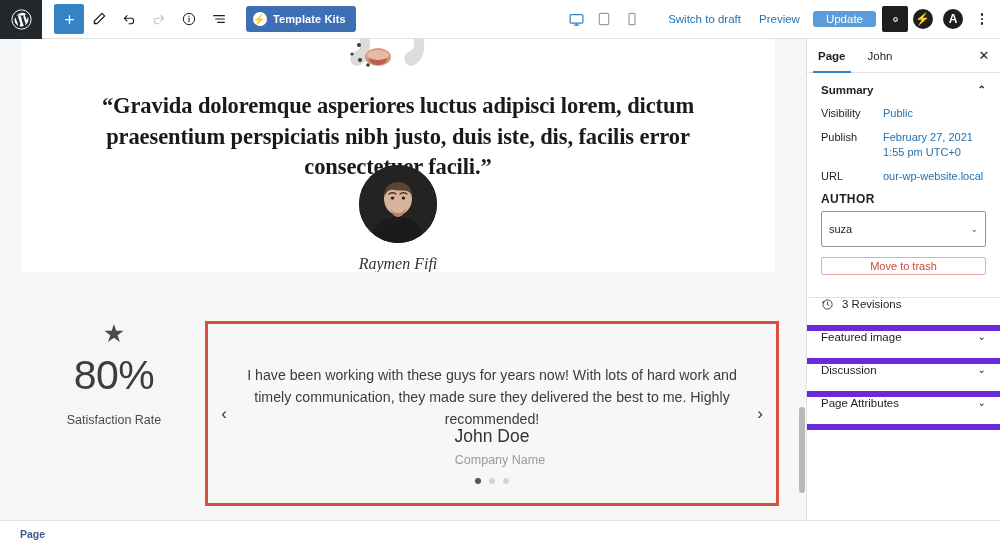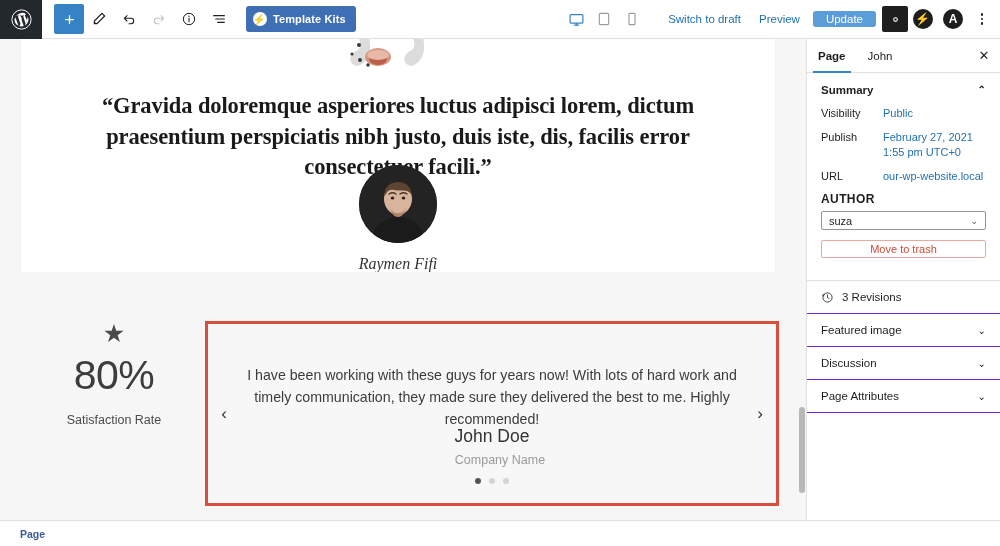--- a/index.html
+++ b/index.html
@@ -179,33 +179,33 @@
   .sb-head .chev { margin-left: auto; font-size: 10px; color: #1e1e1e; }
   .sb-rows { padding-bottom: 11px; }
   .sb-row { display: flex; font-size: 11px; margin-bottom: 9px; align-items: flex-start; }
   .sb-row .k { width: 62px; color: #1e1e1e; flex: 0 0 62px; padding-top: 1px; }
   .sb-row .v { color: #2271b1; line-height: 1.35; }
   .sb-sublabel {
     font-size: 12px; font-weight: bold; letter-spacing: .4px;
     color: #1e1e1e; margin: 3px 0 5px;
   }
   .sb-select {
-    height: 19px; border: 1px solid #949494; border-radius: 2px;
+    height: 36px; border: 1px solid #949494; border-radius: 2px;
     display: flex; align-items: center; padding: 0 7px; font-size: 11px;
     color: #1e1e1e; background: #fff;
   }
   .sb-select .chev { margin-left: auto; font-size: 9px; color: #555; }
   .trash-btn {
     margin: 10px 0 11px; height: 18px; border: 1px solid #e9a9a0;
     border-radius: 2px; color: #cc4b37; font-size: 11px;
     display: flex; align-items: center; justify-content: center;
   }
   .sb-simple {
-    border-bottom: 1px solid #6d28d9; padding: 0 14px; height: 33px;
-    display: flex; align-items: center; font-size: 11.5px; color: #1e1e1e;
+    border-bottom: 6px solid #6d28d9; padding: 0 14px; height: 33px;
+    display: flex; align-items: flex-start; font-size: 11.5px; color: #1e1e1e;
   }
   .sb-simple .chev { margin-left: auto; font-size: 10px; }
   .rev-icon { margin-right: 8px; display: flex; align-items: center; }
 
   
   .bottombar {
     position: absolute; top: 520px; left: 0; width: 1000px; height: 26px;
     background: #fff; border-top: 1px solid #e0e0e0; display: flex;
     align-items: center; padding-left: 20px;
   }

